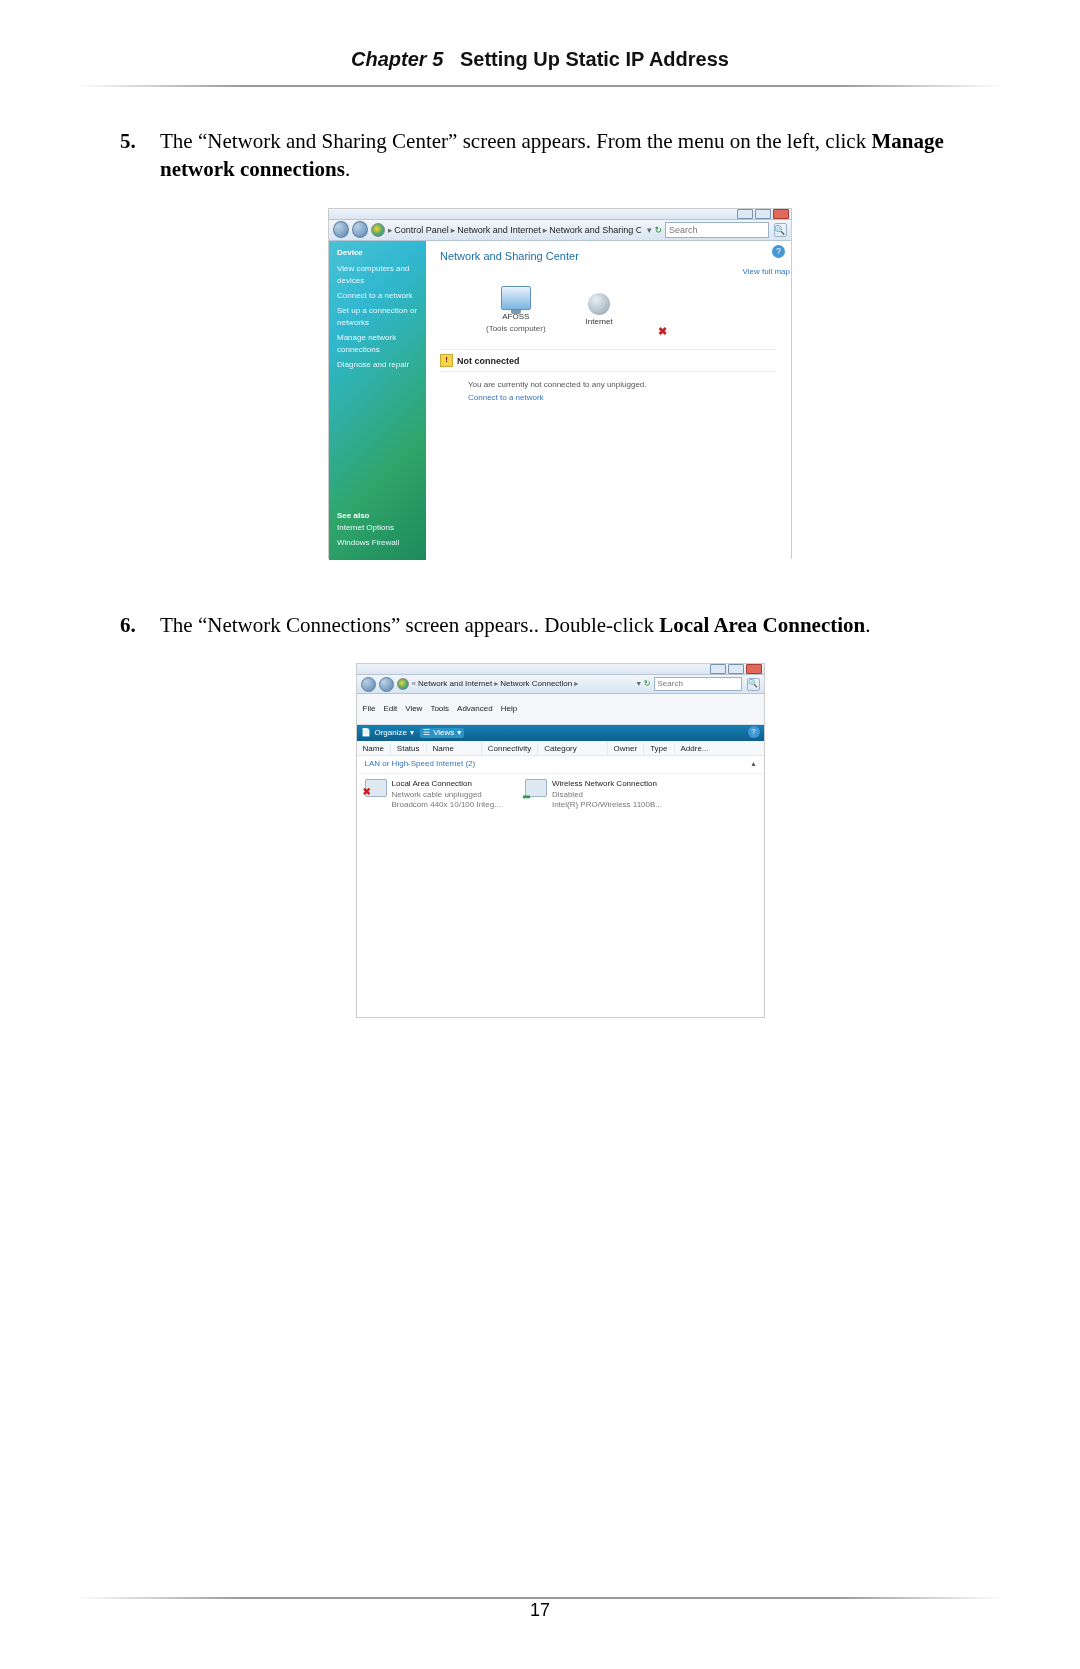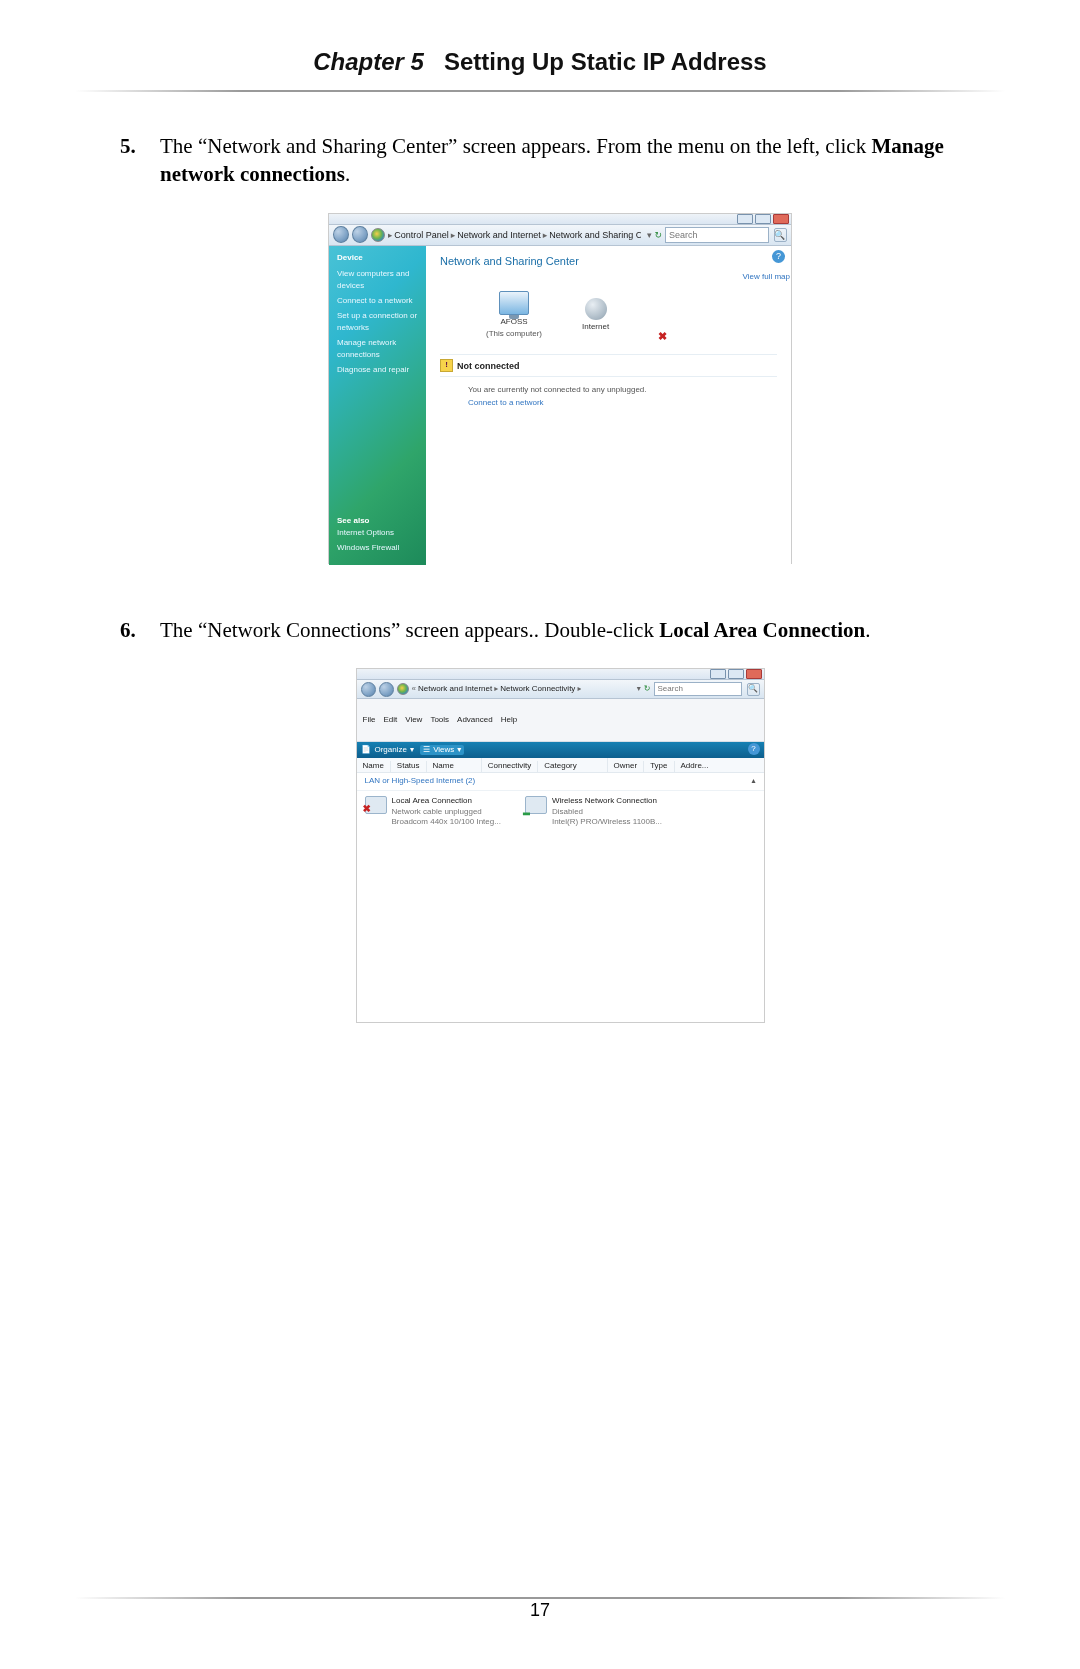--- a/index.html
+++ b/index.html
@@ -1,17 +1,17 @@
 <!DOCTYPE html>
 <html><head>
 <meta charset="utf-8">
 <style>
   html,body{margin:0;padding:0;background:#fff;font-family:Georgia,'Times New Roman',serif;color:#000}
   .page{width:1080px;height:1669px;position:relative;margin:0 auto;background:#fff}
-  .header{text-align:center;padding-top:48px;font-family:'Segoe UI',Arial,sans-serif;font-size:24px;font-weight:700;color:#111}
+  .header{text-align:center;padding-top:48px;font-family:'Segoe UI',Arial,sans-serif;font-size:20px;font-weight:700;color:#111}
   .header .chap{font-style:italic}
   .hr{margin:14px 75px 0 75px;height:2px;background:linear-gradient(to right,rgba(0,0,0,0) 0%,#999 18%,#999 82%,rgba(0,0,0,0) 100%);border-radius:1px}
   .body{padding:40px 120px 0 120px;font-size:21px;line-height:1.35}
   ol.steps{list-style:none;padding:0;margin:0}
   ol.steps>li{position:relative;padding-left:40px;margin-bottom:18px}
   ol.steps>li .num{position:absolute;left:0;top:0;font-weight:700}
   .bold{font-weight:700}
   .shot-wrap{display:flex;justify-content:center;padding:24px 0 34px 0}
   .shot{border:1px solid #ccc;background:#fff;position:relative;font-family:'Segoe UI',Tahoma,Arial,sans-serif;font-size:9px;color:#222}
   .s1{width:462px;height:349px}
@@ -42,21 +42,21 @@
   .redx{position:absolute;left:232px;top:83px;color:#c62222;font-size:11px;font-weight:700}
   .nodesub{color:#555}
   .s1-status{padding:14px 14px 0 14px}
   .statrow{display:flex;align-items:center;gap:4px;font-size:9px;padding:4px 0;border-top:1px solid #e6eef4;border-bottom:1px solid #e6eef4}
   .subtext{padding:8px 0 0 28px;font-size:8px;color:#555}
   .sublink{padding:2px 0 0 28px;font-size:8px;color:#3175c1}
   .warn{width:11px;height:11px;background:#f7d34b;border:1px solid #c8a834;display:flex;align-items:center;justify-content:center;font-size:8px;font-weight:700;color:#614}
   
   .s2{width:407px;height:353px}
   .navbar2{height:18px;background:linear-gradient(#f2f6fa,#d8e5f1);border-bottom:1px solid #b6c4d3;display:flex;align-items:center;gap:3px;padding:0 4px;font-size:8px}
-  .menu{height:14px;background:#f4f6f9;border-bottom:1px solid #d7dfe7;display:flex;align-items:center;gap:8px;padding:14px 6px;font-size:8px;color:#222}
+  .menu{height:14px;background:#f4f6f9;border-bottom:1px solid #d7dfe7;display:flex;align-items:center;gap:8px;padding:8px 6px;font-size:8px;color:#222}
   .orgbar{height:16px;background:linear-gradient(#1680b3,#0d5f8e);color:#fff;display:flex;align-items:center;gap:6px;padding:0 5px;font-size:8px;position:relative}
   .orgbtn{display:flex;align-items:center;gap:3px}
   .orghelp{position:absolute;right:4px;top:1px;width:12px;height:12px;border-radius:50%;background:#4597d6;color:#fff;display:flex;align-items:center;justify-content:center;font-size:8px}
   .cols{height:14px;background:#f6f9fc;border-bottom:1px solid #e2e9ef;display:flex;align-items:flex-end;font-size:8px;color:#222}
   .cols span{padding:0 6px;border-right:1px solid #e2e9ef}
   .group{padding:3px 8px;font-size:8px;color:#3175c1;border-bottom:1px solid #edf2f6}
   .grouparrow{float:right;color:#555}
   .items{display:flex;gap:24px;padding:5px 8px;font-size:8px}
   .item{display:flex;gap:5px}
   .nic{width:20px;height:16px;background:#dfe9f2;border:1px solid #9bb4cb;border-radius:2px;position:relative}
@@ -128,21 +128,21 @@
                 </div>
               </div>
               <div class="s1-main">
                 <div class="s1-help">?</div>
                 <div class="s1-head">Network and Sharing Center</div>
                 <div class="s1-link">View full map</div>
                 <div class="s1-map">
                   <div class="node">
                     <div class="pc"></div>
                     <div>AFOSS</div>
-                    <div class="nodesub">(This computer)</div>
+                    <div class="nodesub">(Tools computer)</div>
                   </div>
                   <div class="node">
                     <div class="globe"></div>
                     <div>Internet</div>
                   </div>
                 </div>
                 <div class="redx">✖</div>
                 <div class="s1-status">
                   <div class="statrow">
                     <div class="warn">!</div>
@@ -170,21 +170,21 @@
               <div class="tclose"></div>
             </div>
             <div class="navbar2">
               <div class="navcirc" style="width:13px;height:13px"></div>
               <div class="navcirc" style="width:13px;height:13px"></div>
               <div class="vistaicon" style="width:10px;height:10px"></div>
               <span class="crumb">
                 <span class="sep">«</span>
                 <span>Network and Internet</span>
                 <span class="sep">▸</span>
-                <span>Network Connectivity</span>
+                <span>Network Connection</span>
                 <span class="sep">▸</span>
               </span>
               <div class="navspacer"></div>
               <span style="color:#666">▾</span>
               <span style="color:#2a8a3a">↻</span>
               <div class="searchbox" style="width:80px;height:12px">Search</div>
               <div class="mag" style="width:11px;height:11px">🔍</div>
             </div>
             <div class="menu">
               <span>File</span>

